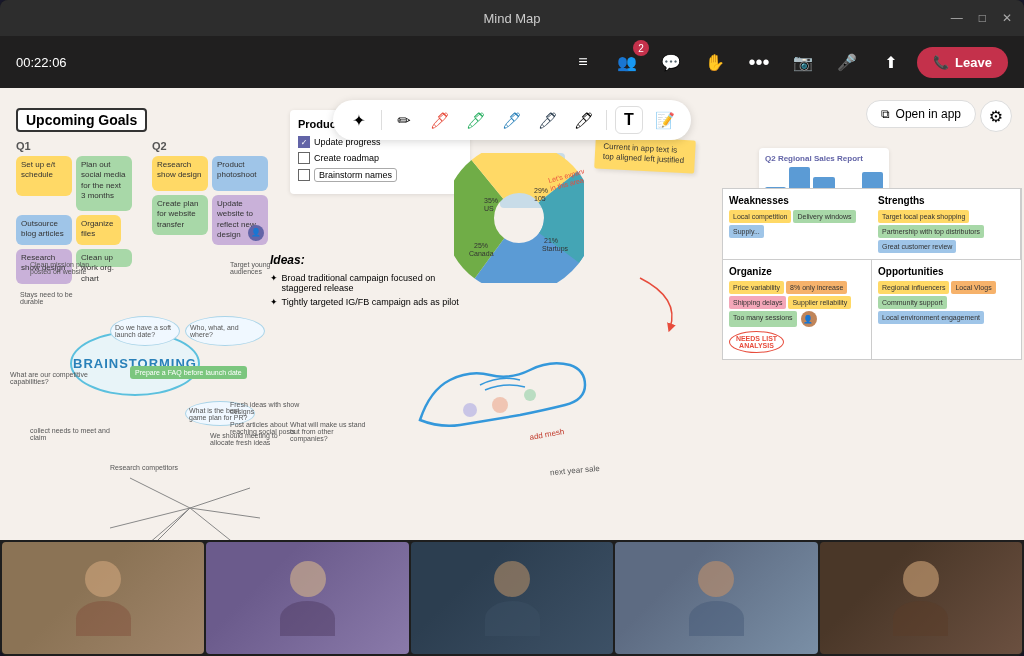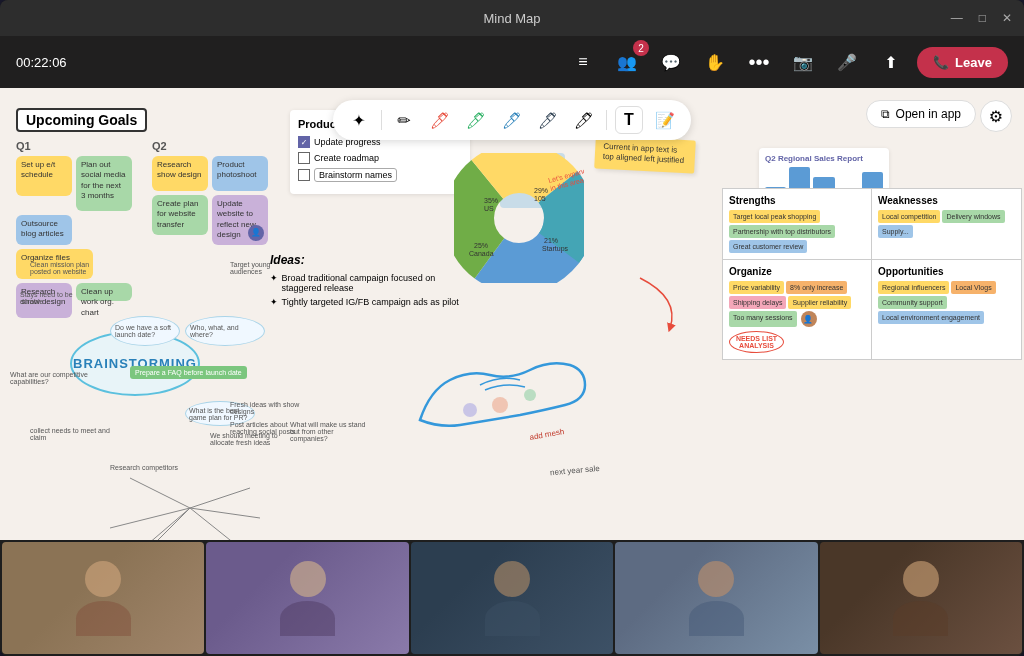--- a/index.html
+++ b/index.html
@@ -476,21 +476,21 @@
       <div class="upcoming-goals">
         <div class="section-title">Upcoming Goals</div>
         <div class="quarters-layout">
 
           <div class="quarter-section">
             <div class="quarter-label">Q1</div>
             <div class="sticky-grid">
               <div class="sticky sticky-yellow" style="width:56px;height:40px;">Set up e/t schedule</div>
               <div class="sticky sticky-green" style="width:56px;height:55px;">Plan out social media for the next 3 months</div>
               <div class="sticky sticky-blue" style="width:56px;height:30px;">Outsource blog articles</div>
-              <div class="sticky sticky-yellow" style="width:77px;height:30px;">Organize files</div>
+              <div class="sticky sticky-yellow" style="width:45px;height:30px;">Organize files</div>
               <div class="sticky sticky-purple" style="width:56px;height:35px;">Research show design</div>
               <div class="sticky sticky-green" style="width:56px;height:18px;">Clean up work org. chart</div>
             </div>
           </div>
 
           <div class="quarter-section">
             <div class="quarter-label">Q2</div>
             <div class="sticky-grid">
               <div class="sticky sticky-yellow" style="width:56px;height:35px;">Research show design</div>
               <div class="sticky sticky-blue" style="width:56px;height:35px;">Product photoshoot</div>
@@ -615,35 +615,35 @@
 
           <text x="130" y="130" font-size="8" fill="#c0392b" transform="rotate(-10,130,130)">add mesh</text>
         </svg>
         <div style="position:absolute;bottom:-15px;right:0;font-size:8px;color:#555;transform:rotate(-5deg);">next year sale</div>
       </div>
 
       <div style="position:absolute;top:100px;right:2px;width:300px;">
 
         <div style="display:grid;grid-template-columns:1fr 1fr;border:1px solid #ccc;background:white;">
 
+          <div style="padding:6px;border-bottom:1px solid #ccc;">
+            <div style="font-size:10px;font-weight:700;margin-bottom:4px;">Weaknesses</div>
+            <div style="display:flex;flex-wrap:wrap;gap:2px;">
+              <div class="swot-sticky s-yellow">Local competition</div>
+              <div class="swot-sticky s-green">Delivery windows</div>
+              <div class="swot-sticky s-blue">Supply...</div>
+            </div>
+          </div>
+
           <div style="padding:6px;border-right:1px solid #ccc;border-bottom:1px solid #ccc;">
             <div style="font-size:10px;font-weight:700;margin-bottom:4px;">Strengths</div>
             <div style="display:flex;flex-wrap:wrap;gap:2px;">
               <div class="swot-sticky s-yellow">Target local peak shopping</div>
               <div class="swot-sticky s-green">Partnership with top distributors</div>
               <div class="swot-sticky s-blue">Great customer review</div>
-            </div>
-          </div>
-
-          <div style="padding:6px;border-bottom:1px solid #ccc;">
-            <div style="font-size:10px;font-weight:700;margin-bottom:4px;">Weaknesses</div>
-            <div style="display:flex;flex-wrap:wrap;gap:2px;">
-              <div class="swot-sticky s-yellow">Local competition</div>
-              <div class="swot-sticky s-green">Delivery windows</div>
-              <div class="swot-sticky s-blue">Supply...</div>
             </div>
           </div>
 
           <div style="padding:6px;border-right:1px solid #ccc;">
             <div style="font-size:10px;font-weight:700;margin-bottom:4px;">Organize</div>
             <div style="display:flex;flex-wrap:wrap;gap:2px;">
               <div class="swot-sticky s-yellow">Price variability</div>
               <div class="swot-sticky s-orange">8% only increase</div>
               <div class="swot-sticky s-pink">Shipping delays</div>
               <div class="swot-sticky s-yellow">Supplier reliability</div>

